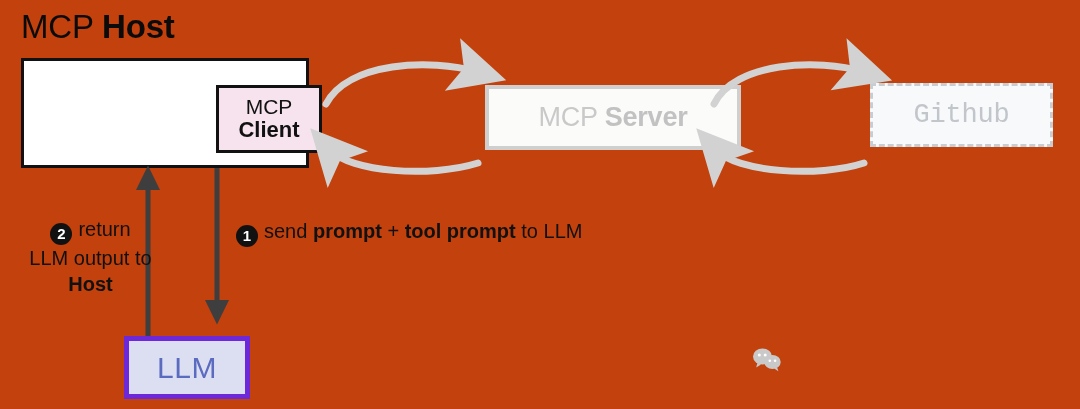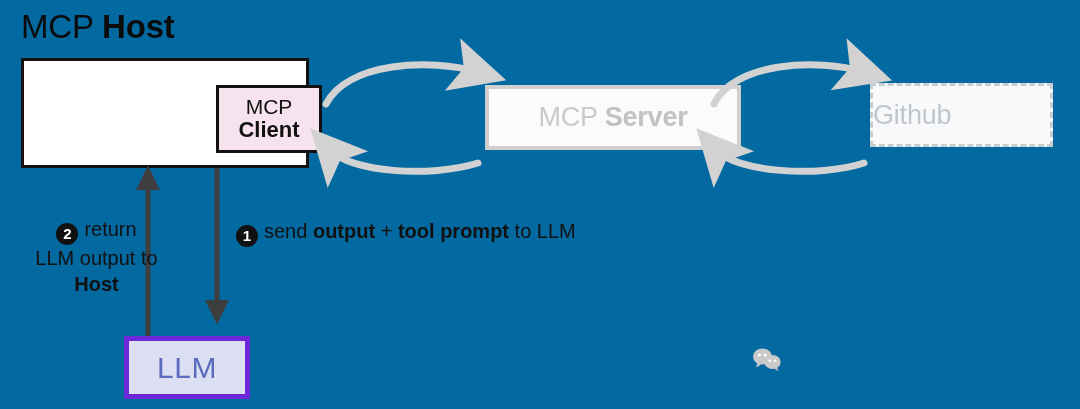--- a/index.html
+++ b/index.html
@@ -8,21 +8,21 @@
     background: #ffffff;
   }
   body {
     font-family: "Liberation Sans", sans-serif;
     -webkit-font-smoothing: antialiased;
   }
   #canvas {
     position: relative;
     width: 1080px;
     height: 409px;
-    background: #0369a1;
+    background: #c2410c;
     overflow: hidden;
   }
 
   
   .host-title {
     position: absolute;
     left: 21px;
     top: 6px;
     font-size: 33px;
     line-height: 42px;
@@ -100,21 +100,23 @@
     position: absolute;
     left: 870px;
     top: 83px;
     width: 183px;
     height: 64px;
     border: 3px dashed #c9cdd1;
     background: #f7f9fa;
     box-sizing: border-box;
     display: flex;
     align-items: center;
-    white-space: nowrap;
+    justify-content: center;
+    white-space: nowrap;
+    font-family: Liberation Mono, monospace;
   }
   .github-box .txt {
     font-size: 27px;
     font-weight: 400;
     color: #c2c6ca;
     letter-spacing: -0.2px;
   }
 
   
   .llm-box {
@@ -167,21 +169,21 @@
     color: #111111;
     font-size: 20px;
     line-height: 26px;
   }
   .note-1 {
     left: 236px;
     top: 218px;
     white-space: nowrap;
   }
   .note-2 {
-    left: 14px;
+    left: 8px;
     top: 216px;
     width: 165px;
     text-align: center;
   }
   .note .w-bold { font-weight: 700; }
   .note .w-reg { font-weight: 400; }
   .note-2 .line2 { display: block; }
   .note-2 .line3 { display: block; font-weight: 700; }
 
   
@@ -245,21 +247,21 @@
     <path d="M 714,104 C 734,62 818,58 864,72" fill="none" stroke="#d2d2d2" stroke-width="7" stroke-linecap="round" marker-end="url(#mk-grey)"></path>
 
     <path d="M 864,163 C 818,178 736,172 716,150" fill="none" stroke="#d2d2d2" stroke-width="7" stroke-linecap="round" marker-end="url(#mk-grey)"></path>
 
     <path d="M 217,168 L 217,312" fill="none" stroke="#3e3e3e" stroke-width="5" marker-end="url(#mk-dark)"></path>
 
     <path d="M 148,336 L 148,178" fill="none" stroke="#3e3e3e" stroke-width="5" marker-end="url(#mk-dark)"></path>
   </svg>
 
   <div class="note note-1">
-    <span class="badge">1</span><span class="w-reg">send </span><span class="w-bold">output</span><span class="w-reg"> + </span><span class="w-bold">tool prompt</span><span class="w-reg"> to LLM</span>
+    <span class="badge">1</span><span class="w-reg">send </span><span class="w-bold">prompt</span><span class="w-reg"> + </span><span class="w-bold">tool prompt</span><span class="w-reg"> to LLM</span>
   </div>
 
   <div class="note note-2">
     <span class="badge">2</span><span class="w-reg">return</span>
     <span class="line2 w-reg">LLM output to</span>
     <span class="line3">Host</span>
   </div>
 
   <div class="watermark">
     <svg width="30" height="25" viewBox="0 0 30 25">

